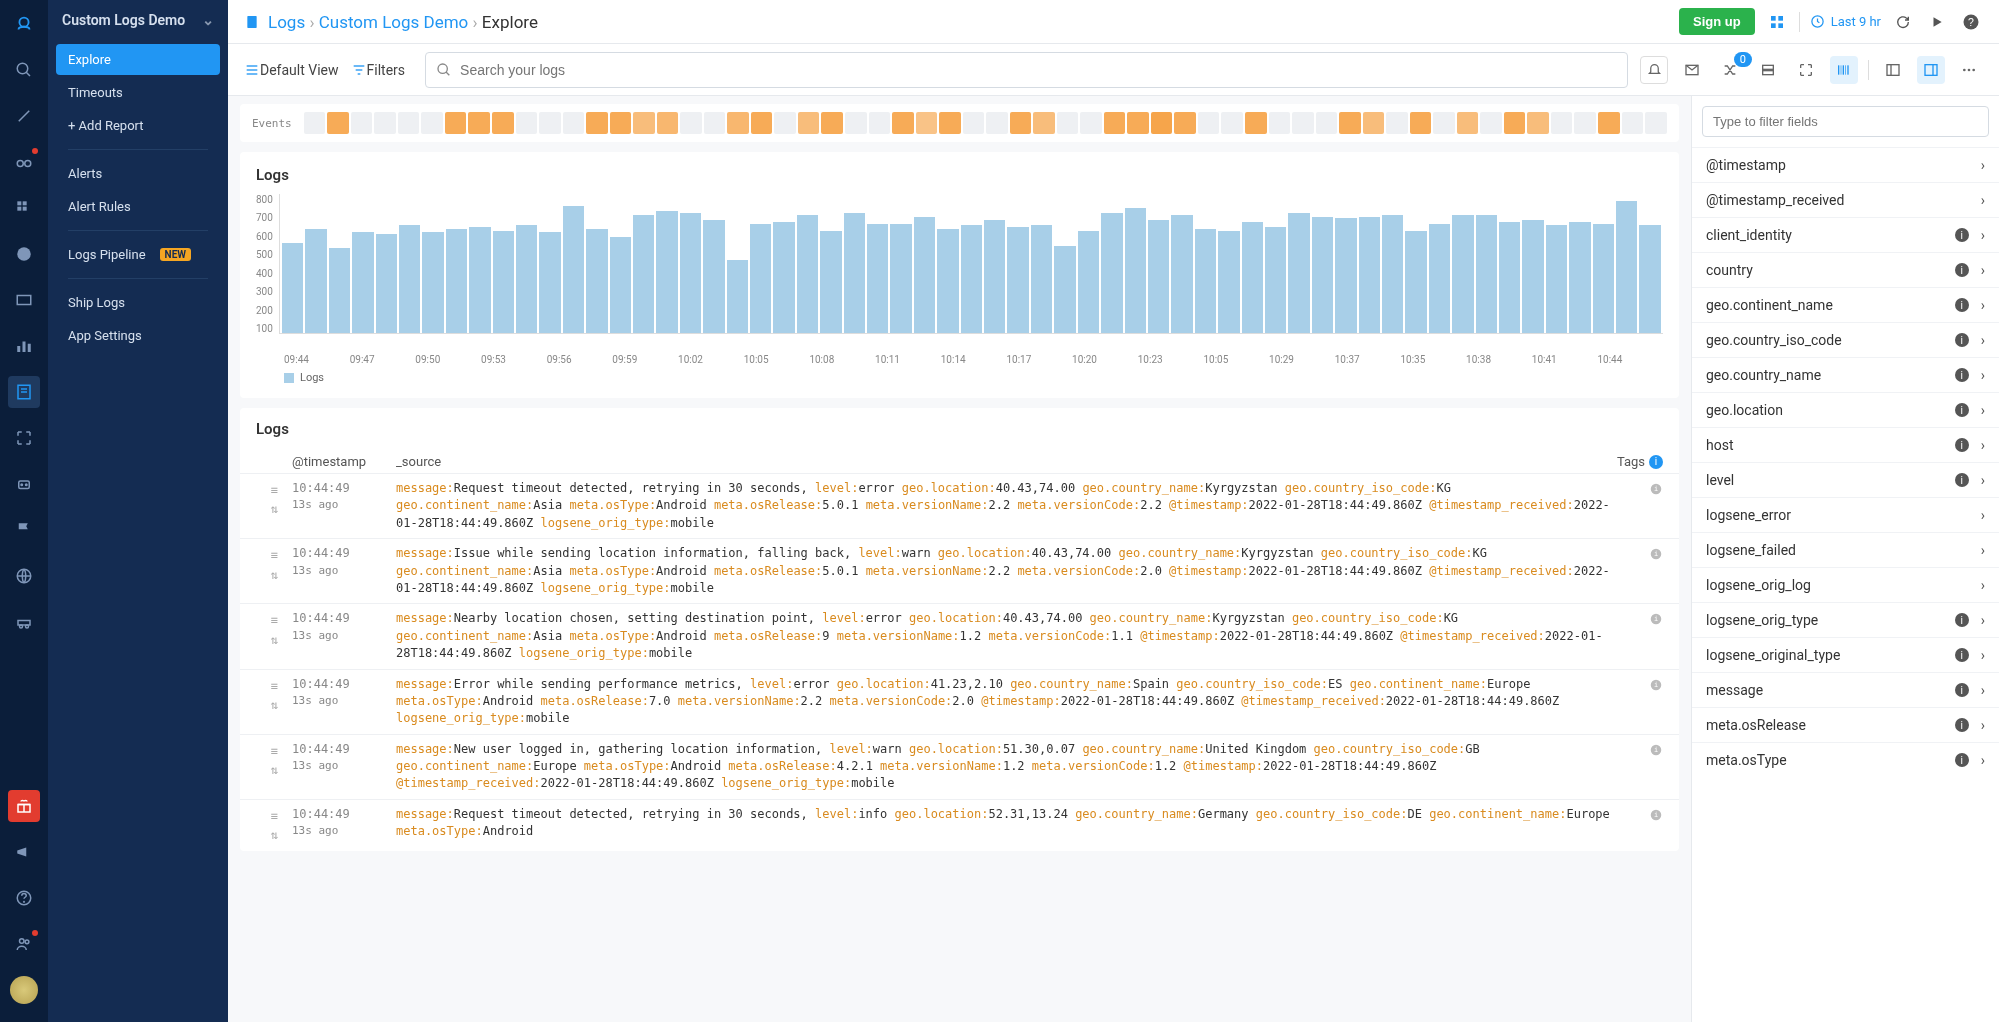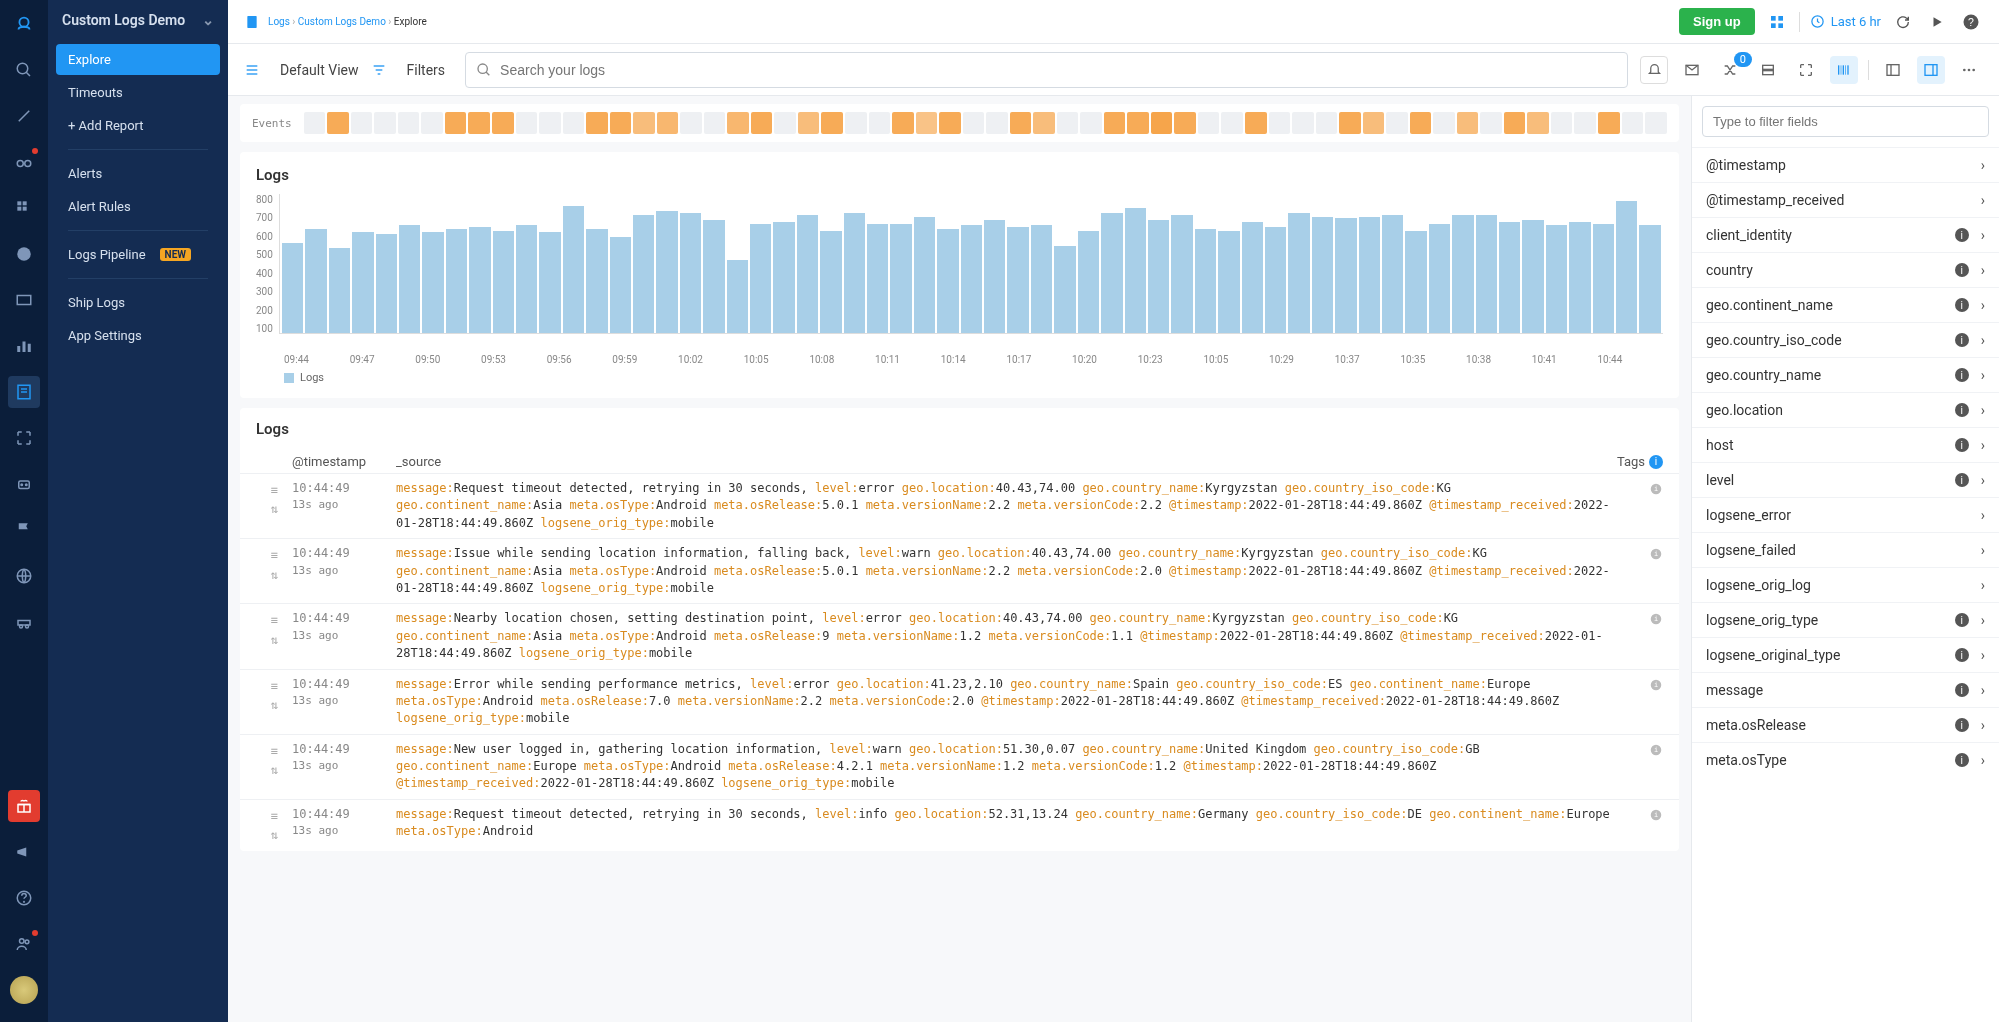--- a/index.html
+++ b/index.html
@@ -22,33 +22,33 @@
 .sidebar-header .chev { margin-left: auto; opacity: 0.6; }
 .sidebar-nav { display: flex; flex-direction: column; padding: 4px 8px; gap: 2px; }
 .sidebar-item { padding: 8px 12px; border-radius: 4px; cursor: pointer; font-size: 13px; display: flex; align-items: center; gap: 8px; }
 .sidebar-item.active { background: #2196f3; color: #fff; }
 .sidebar-sep { height: 1px; background: #233f66; margin: 6px 12px; }
 .badge-new { background: #f5a623; color: #142c52; font-size: 10px; font-weight: 700; padding: 1px 5px; border-radius: 3px; margin-left: 6px; }
 
 
 .main { flex: 1; display: flex; flex-direction: column; min-width: 0; }
 .topbar { height: 44px; display: flex; align-items: center; padding: 0 16px; gap: 10px; border-bottom: 1px solid #e6e9ed; }
-.breadcrumb { display: flex; align-items: center; gap: 8px; font-size: 10px; }
+.breadcrumb { display: flex; align-items: center; gap: 8px; font-size: 17px; }
 .breadcrumb .bc-link { color: #2196f3; cursor: pointer; }
 .breadcrumb .bc-sep { color: #aaa; }
 .breadcrumb .bc-current { color: #333; }
 .topbar-spacer { flex: 1; }
 .signup-btn { background: #2bb24c; color: #fff; border: none; padding: 6px 14px; border-radius: 4px; font-weight: 600; cursor: pointer; font-size: 13px; }
 .tb-icon { width: 24px; height: 24px; display: flex; align-items: center; justify-content: center; color: #555; cursor: pointer; }
 .tb-sep { width: 1px; height: 20px; background: #ddd; }
 .time-range { display: flex; align-items: center; gap: 6px; color: #2196f3; cursor: pointer; font-size: 13px; }
 
 
 .toolbar { height: 52px; display: flex; align-items: center; padding: 0 16px; gap: 12px; border-bottom: 1px solid #e6e9ed; }
-.tool-btn { display: flex; align-items: flex-start; gap: 20px; color: #444; cursor: pointer; font-size: 14px; }
+.tool-btn { display: flex; align-items: flex-start; gap: 0; color: #444; cursor: pointer; font-size: 14px; }
 .search-wrap { flex: 1; display: flex; align-items: center; border: 1px solid #d5dbe2; border-radius: 4px; padding: 0 10px; height: 36px; margin-left: 8px; }
 .search-wrap input { border: none; outline: none; flex: 1; font-size: 14px; background: transparent; }
 .toolbar-right { display: flex; align-items: center; gap: 10px; }
 .tr-icon { width: 28px; height: 28px; display: flex; align-items: center; justify-content: center; color: #666; cursor: pointer; border-radius: 4px; }
 .tr-icon.active { background: #e3f2fd; color: #2196f3; }
 .count-badge { background: #2196f3; color: #fff; border-radius: 10px; padding: 1px 6px; font-size: 11px; min-width: 16px; text-align: center; }
 
 
 .content { flex: 1; display: flex; min-height: 0; }
 .center-pane { flex: 1; overflow-y: auto; padding: 0 0 12px 0; background: #f7f8fa; }
@@ -267,21 +267,21 @@
             <rect x="3" y="14" width="7" height="7"></rect>
             <rect x="14" y="14" width="7" height="7"></rect>
           </svg>
       </span>
       <span class="tb-sep"></span>
       <span class="time-range">
         <svg width="15" height="15" viewBox="0 0 24 24" fill="none" stroke="currentColor" stroke-width="2">
             <circle cx="12" cy="12" r="9"></circle>
             <path d="M12 7v5l3 2"></path>
           </svg>
-        <span>Last 6 hr</span>
+        <span>Last 9 hr</span>
       </span>
       <span class="tb-icon">
         <svg width="16" height="16" viewBox="0 0 24 24" fill="none" stroke="currentColor" stroke-width="2">
             <path d="M20 12a8 8 0 1 1-3-6l3 2M20 4v5h-5"></path>
           </svg>
       </span>
       <span class="tb-icon">
         <svg width="14" height="14" viewBox="0 0 24 24" fill="currentColor">
             <path d="M6 4l14 8-14 8z"></path>
           </svg>

